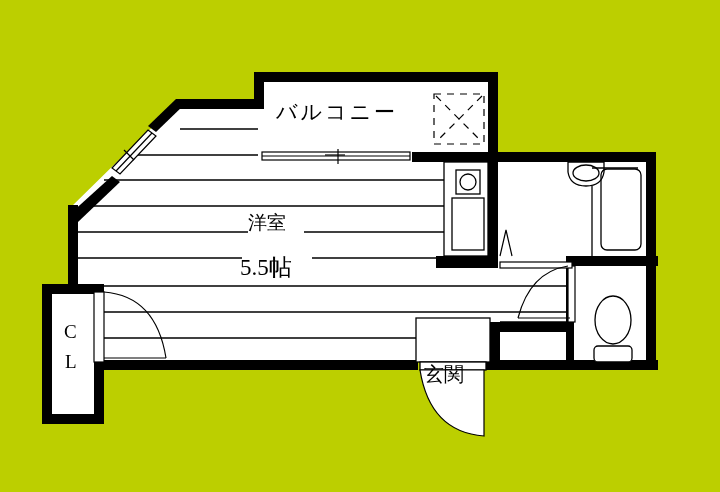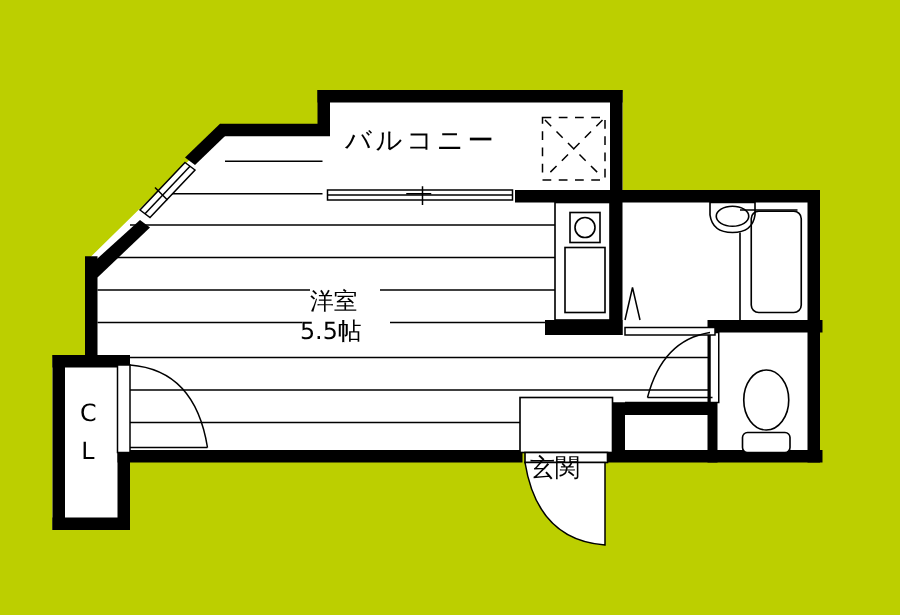--- a/index.html
+++ b/index.html
@@ -1,21 +1,21 @@
 <!DOCTYPE html>
 <html><head>
 <meta charset="utf-8">
 <style>
   html, body { margin:0; padding:0; }
   body { width:720px; height:492px; background:#bccf00; position:relative; overflow:hidden; font-family:"DejaVu Sans", sans-serif; }
   svg { position:absolute; left:0; top:0; }
-  .lbl { position:absolute; color:#000; white-space:nowrap; line-height:1; }
+  .lbl { position:absolute; color:#000; white-space:nowrap; line-height:1;font-family:Liberation Serif, serif; }
   .balcony-label { left:276px; top:102px; font-size:21px; letter-spacing:3px; }
-  .room-name { left:248px; top:232px; font-size:19px;text-align:center; }
-  .room-size { left:240px; top:256px; font-size:19px; }
+  .room-name { left:248px; top:213px; font-size:19px;text-align:center; }
+  .room-size { left:240px; top:256px; font-size:23px; }
   .entrance-label { left:424px; top:336px; font-size:20px;margin-top:28px; }
   .cl-c { left:64px; top:322px; font-size:19px; }
   .cl-l { left:65px; top:352px; font-size:19px; }
 </style>
 </head>
 <body>
 
 <svg width="720" height="492" viewBox="0 0 720 492">
 
   <g fill="#ffffff">

